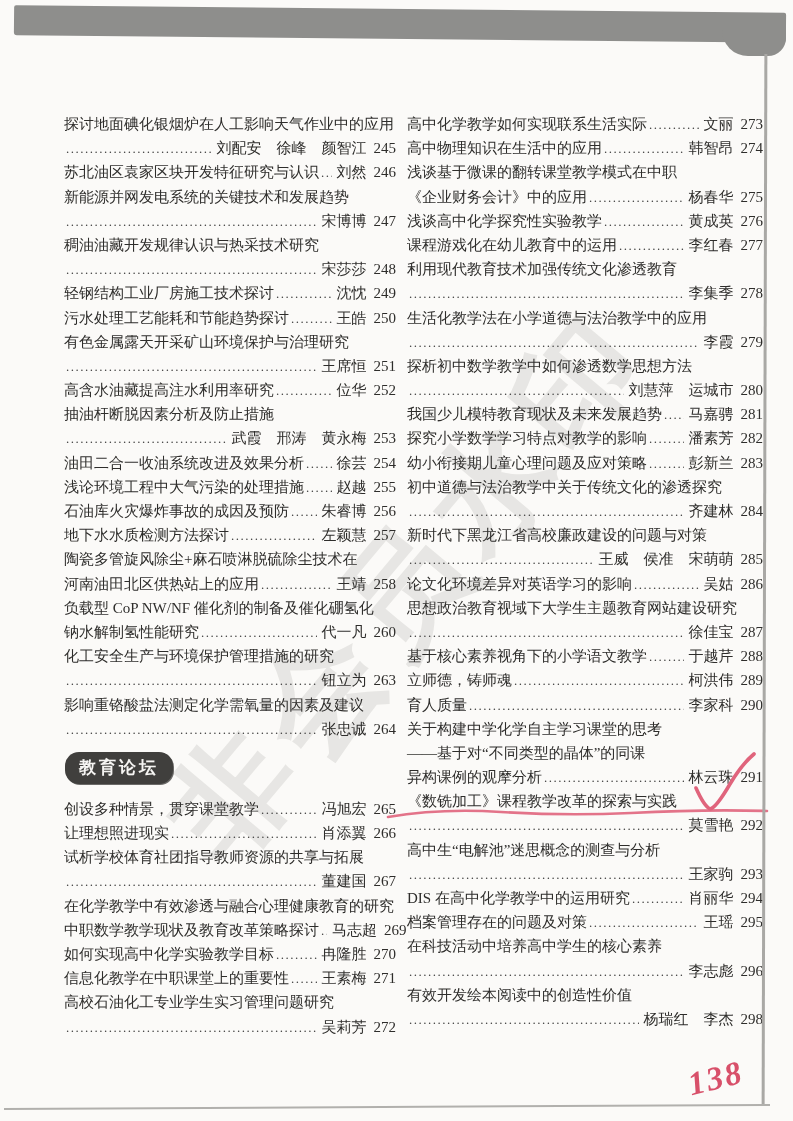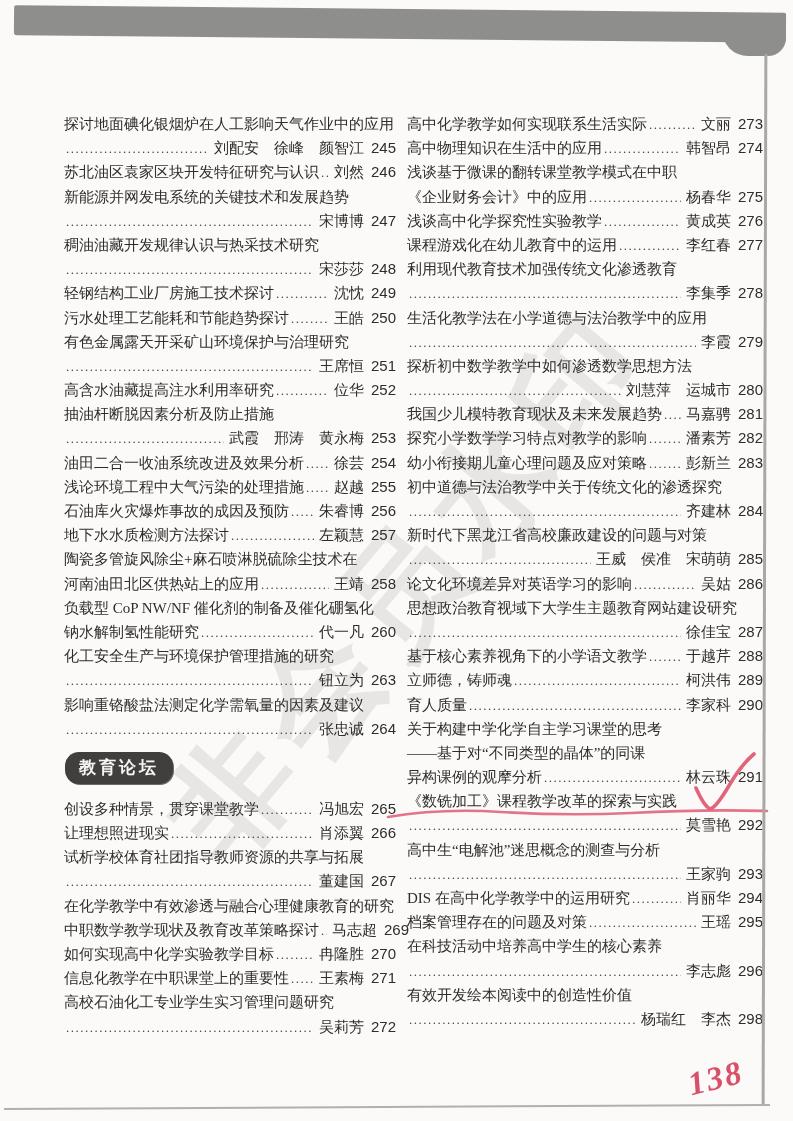--- a/index.html
+++ b/index.html
@@ -40,21 +40,21 @@
     display:flex; align-items:baseline; height:24.2px; font-size:15px;
     white-space:nowrap; line-height:24.2px;
   }
   .t  { flex:0 0 auto; }
   .dots {
     flex:1 1 auto; overflow:hidden; white-space:nowrap; min-width:6px;
     margin:0 2px; color:#474645; letter-spacing:1.5px; font-size:13px;
   }
   .dots::after { content:"................................................................................................................................"; }
   .auth { flex:0 0 auto; margin-left:3px; }
-  .pg   { flex:0 0 auto; margin-left:7px; font-family:Liberation Sans, sans-serif; }
+  .pg   { flex:0 0 auto; margin-left:7px; font-family:Liberation Serif, serif; }
   .section-header {
     display:inline-block; background:#403f3d; color:#f6f5f3;
     font-family:"Liberation Sans","DejaVu Sans",sans-serif; font-weight:bold;
     font-size:17px; letter-spacing:3px; padding:4px 14px 5px 14px;
     margin:11px 0 13px 1px; border-radius:14px; box-shadow:1px 1px 0 #6b6a68;
   }
   
   .anno { position:absolute; z-index:3; pointer-events:none; }
   .hand-number {
     left:688px; top:1060px; color:#d8506a; font-size:33px; font-style:italic;

